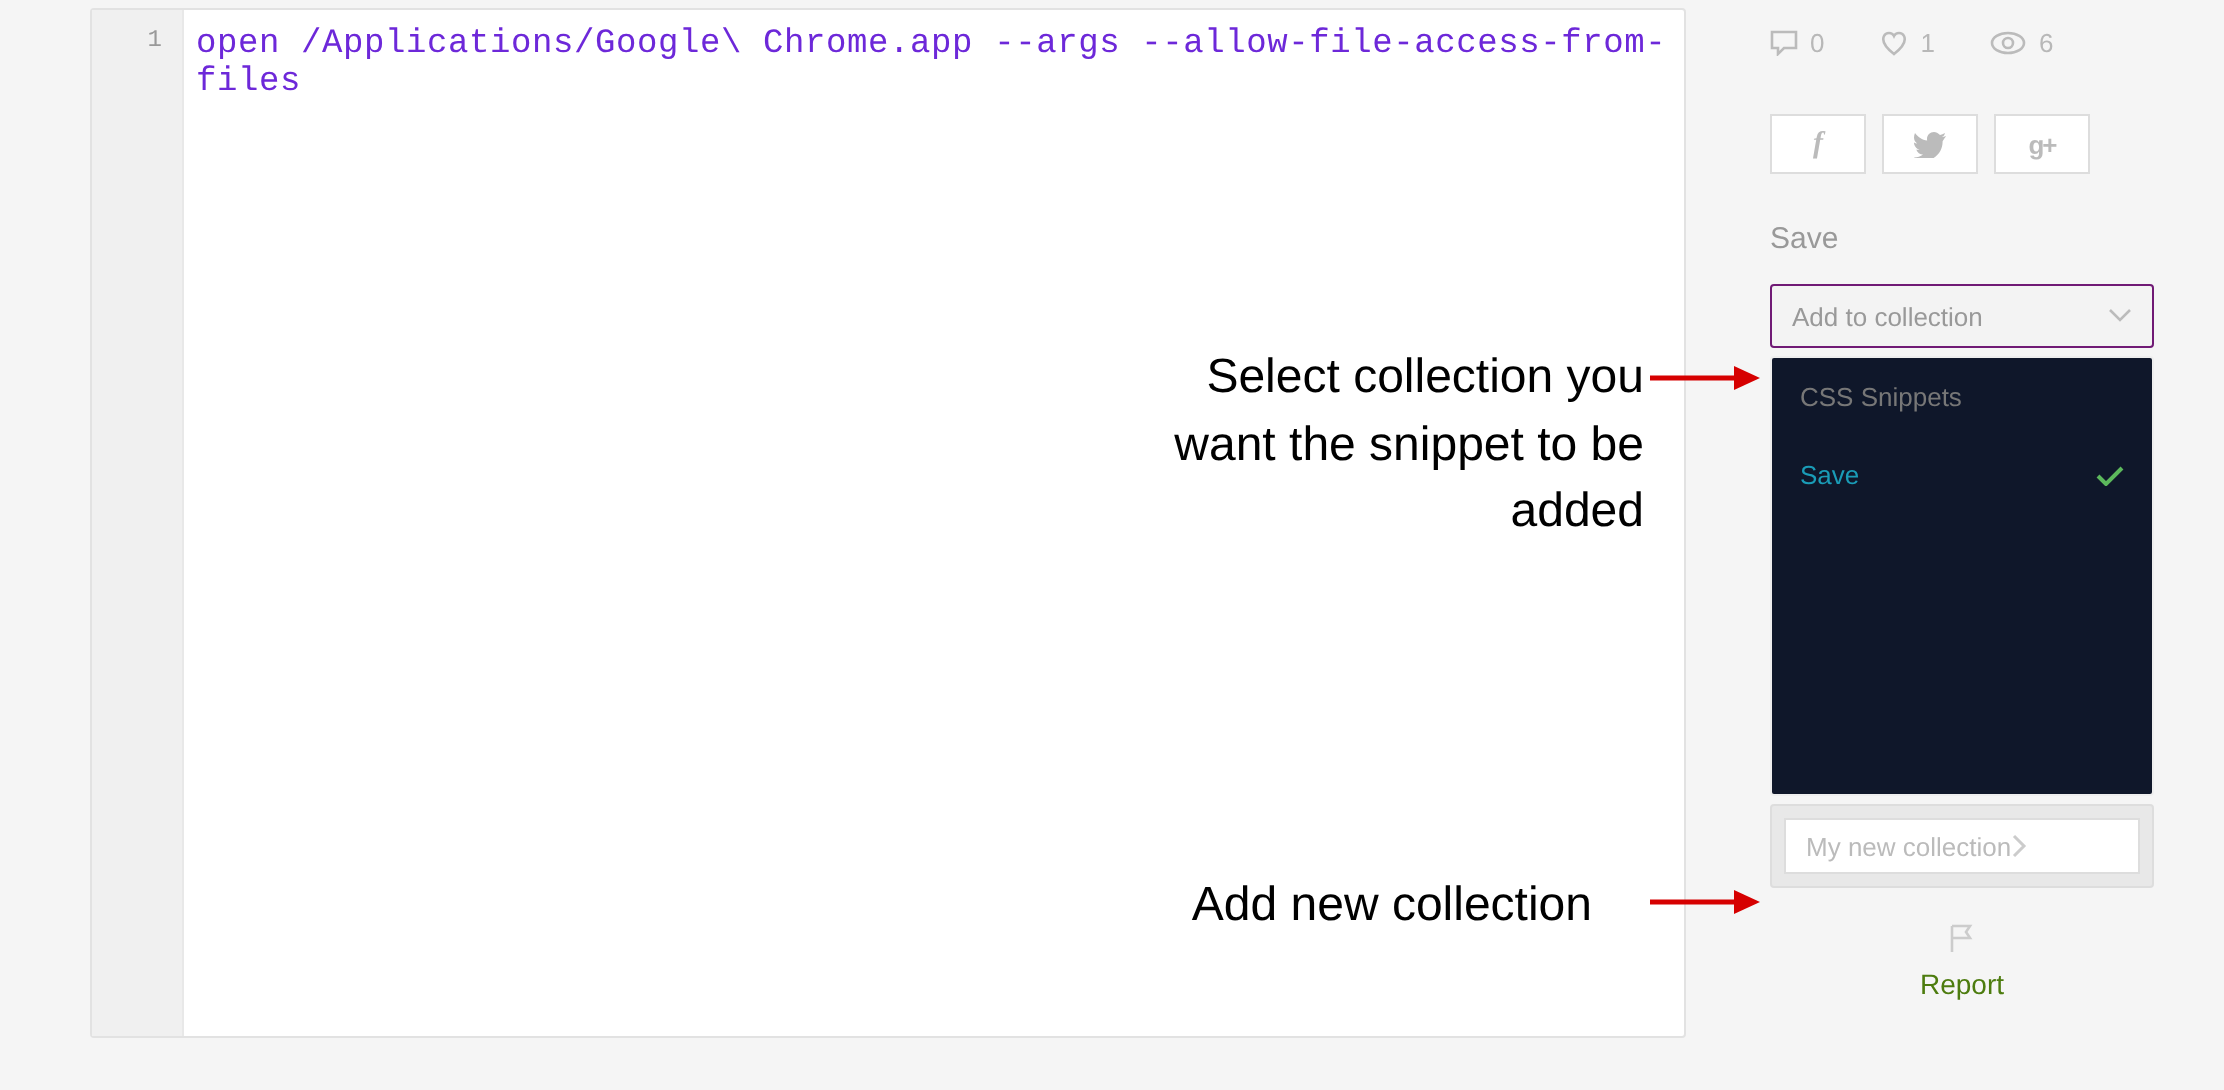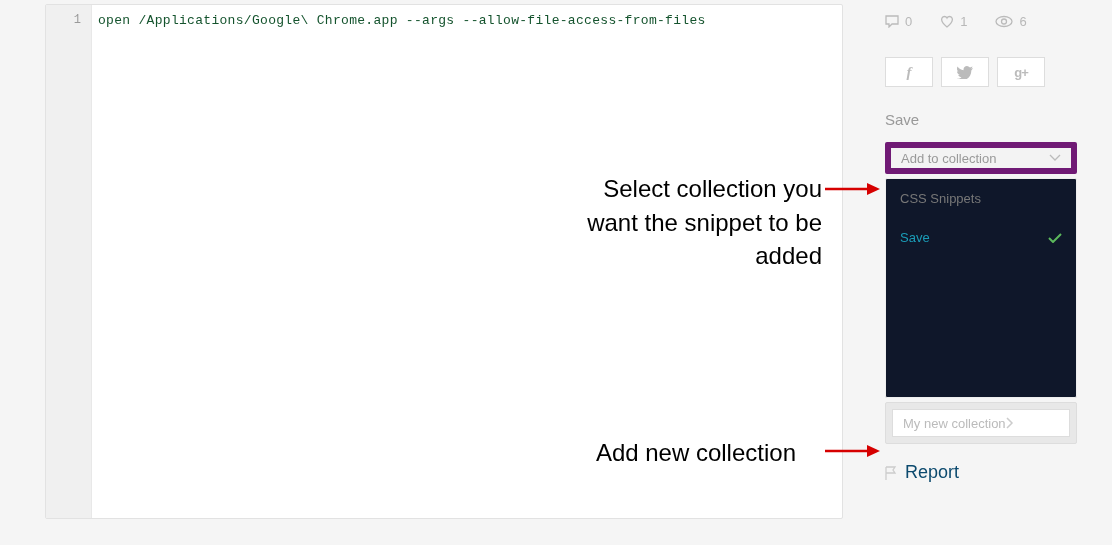--- a/index.html
+++ b/index.html
@@ -34,23 +34,23 @@
       color: #999;
       font-family: "Courier New", monospace;
       font-size: 12px;
       text-align: right;
       padding: 8px 10px 0 0;
     }
     .code-content {
       flex: 1;
       padding: 8px 6px 0;
       font-family: "Courier New", monospace;
-      font-size: 13px;
+      font-size: 17px;
       letter-spacing: 0.3px;
-      color: #14532d;
+      color: #6d28d9;
     }
     .sidebar {
       margin-left: 42px;
       width: 192px;
       padding-top: 10px;
     }
     .stats {
       display: flex;
       gap: 28px;
       color: #b8b8b8;
@@ -88,21 +88,21 @@
       font-weight: bold;
     }
     .gplus {
       font-size: 13px;
       letter-spacing: -1px;
     }
     .dropdown {
       width: 100%;
       height: 32px;
       background: #f3f3f3;
-      border: 6px solid #701a75;
+      border: 1px solid #701a75;
       border-radius: 2px;
       display: flex;
       align-items: center;
       padding: 0 10px;
       justify-content: space-between;
       cursor: pointer;
       color: #999;
       font-size: 13px;
       margin-bottom: 4px;
     }
@@ -149,23 +149,24 @@
       padding: 0 10px;
       color: #bbb;
       font-size: 13px;
       cursor: pointer;
     }
     .report-row {
       margin-top: 18px;
       display: flex;
       align-items: center;
       gap: 8px;
-      color: #0c4a6e;
-      font-size: 18px;
-      cursor: pointer;
+      color: #4d7c0f;
+      font-size: 14px;
+      cursor: pointer;
+      flex-direction: column;
     }
     .flag-icon {
       color: #ccc;
       font-size: 13px;
     }
     .annotation {
       position: absolute;
       color: #000;
       font-size: 24px;
       text-align: right;

